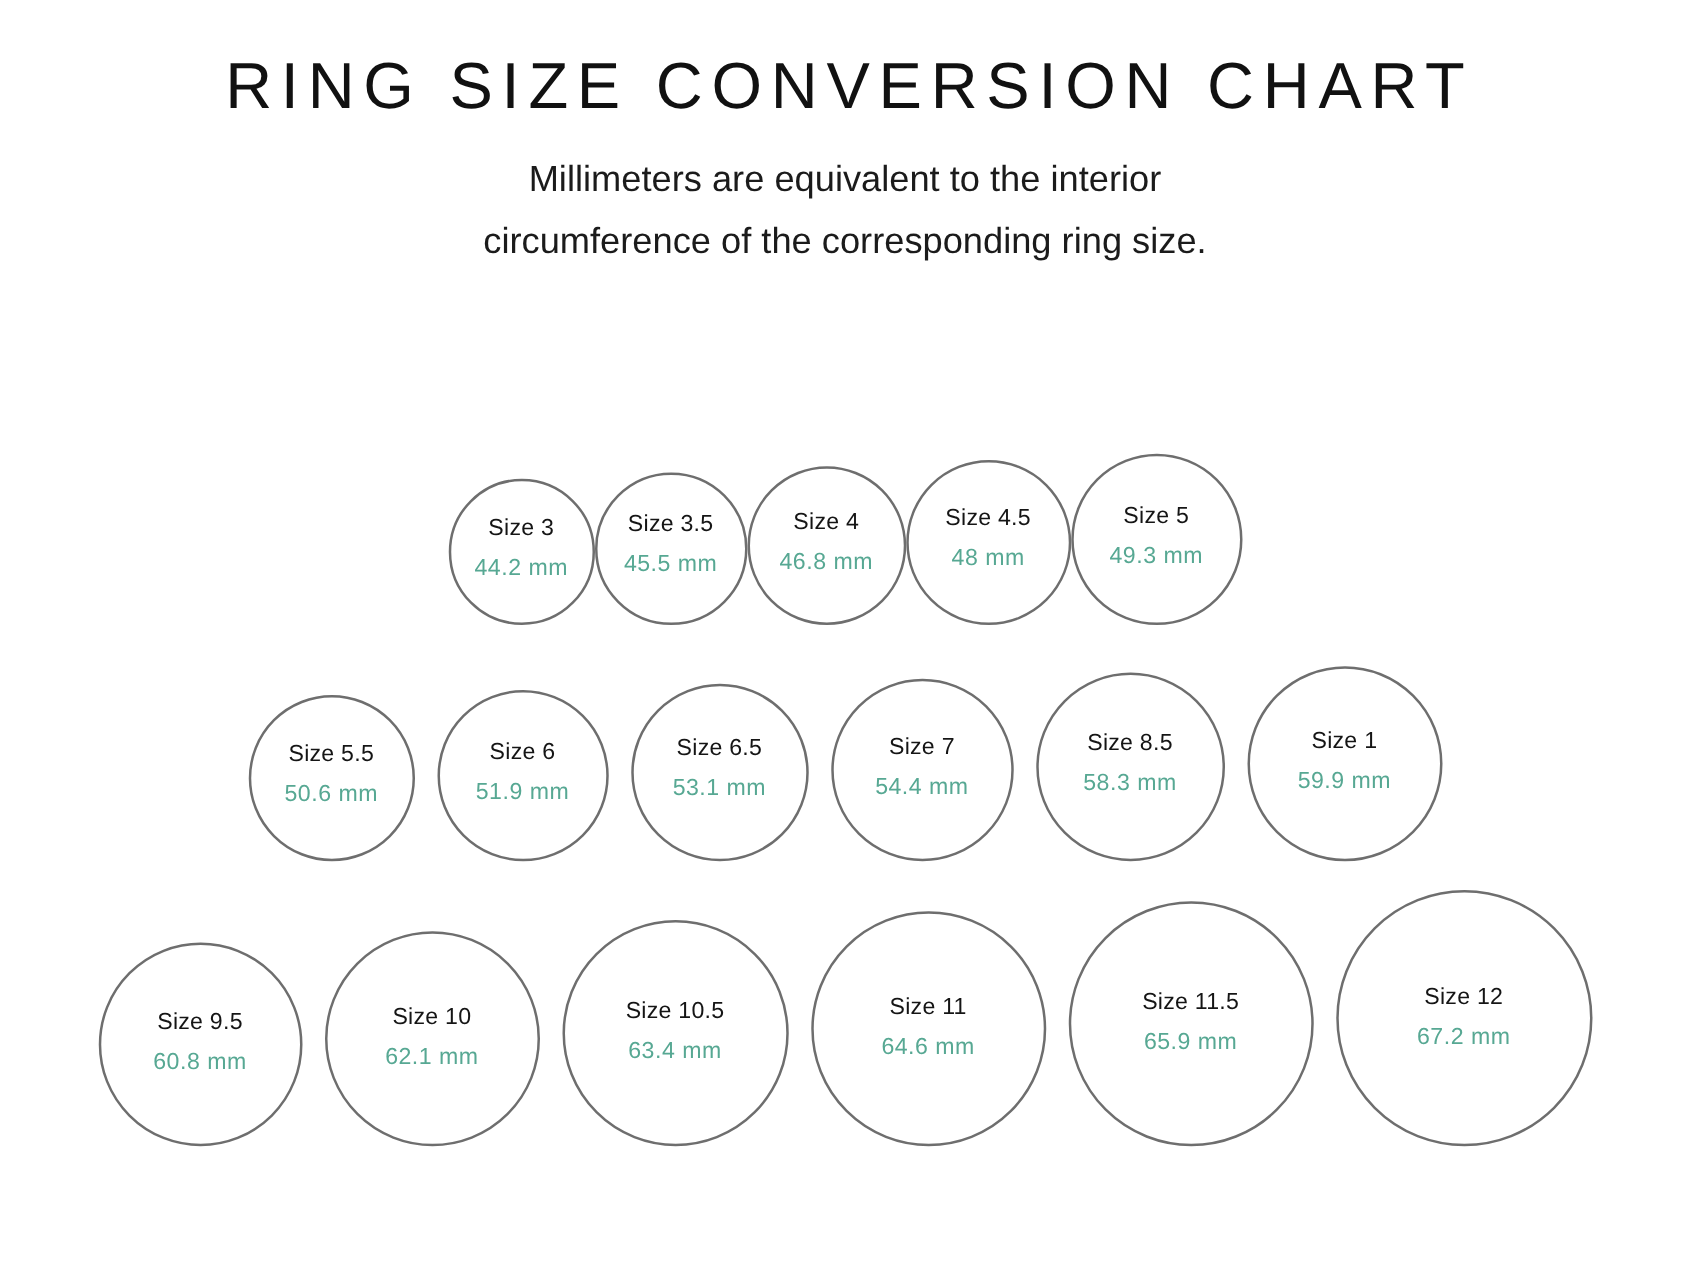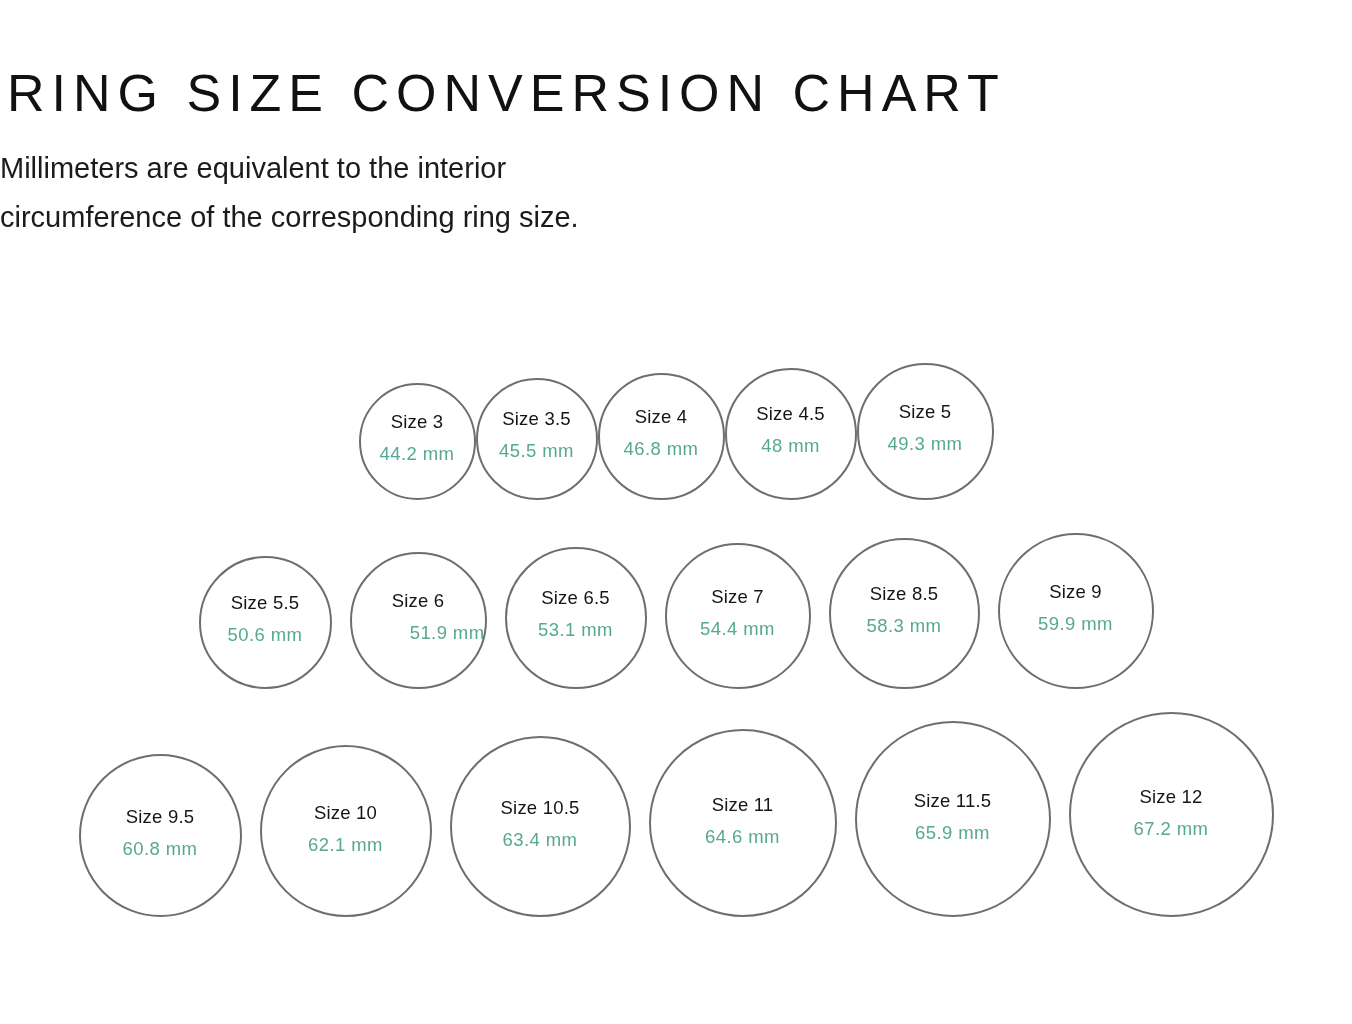--- a/index.html
+++ b/index.html
@@ -19,22 +19,22 @@
   #chart-root {
     width: 1352px;
     height: 1024px;
     position: relative;
     box-sizing: border-box;
   }
 
   
   .header {
     width: 100%;
-    text-align: left;
-    padding-top: 64px;
+    text-align: center;
+    padding-top: 40px;
     box-sizing: border-box;
   }
   .chart-title {
     font-family: "Liberation Sans", sans-serif;
     font-size: 52px;
     font-weight: 300;
     letter-spacing: 7.0px;
     color: #111111;
     line-height: 58px;
     margin: 0;
@@ -162,21 +162,21 @@
       <div class="size-row" id="row-2" style="gap: 18px;">
         <div class="size-circle" style="width: 133px; height: 133px; border-color: rgb(110, 110, 110);">
           <div class="circle-text" style="top: 36px;">
             <span class="size-label" style="color: rgb(21, 21, 21);">Size 5.5</span>
             <span class="mm-value" style="color: rgb(87, 168, 147);">50.6 mm</span>
           </div>
         </div>
         <div class="size-circle" style="width: 137px; height: 137px; border-color: rgb(110, 110, 110);">
           <div class="circle-text" style="top: 38px;">
             <span class="size-label" style="color: rgb(21, 21, 21);">Size 6</span>
-            <span class="mm-value" style="color: rgb(87, 168, 147); text-align: right;">51.9 mm</span>
+            <span class="mm-value" style="color: rgb(87, 168, 147);">51.9 mm</span>
           </div>
         </div>
         <div class="size-circle" style="width: 142px; height: 142px; border-color: rgb(110, 110, 110);">
           <div class="circle-text" style="top: 40px;">
             <span class="size-label" style="color: rgb(21, 21, 21);">Size 6.5</span>
             <span class="mm-value" style="color: rgb(87, 168, 147);">53.1 mm</span>
           </div>
         </div>
         <div class="size-circle" style="width: 146px; height: 146px; border-color: rgb(110, 110, 110);">
           <div class="circle-text" style="top: 43px;">
@@ -185,21 +185,21 @@
           </div>
         </div>
         <div class="size-circle" style="width: 151px; height: 151px; border-color: rgb(110, 110, 110);">
           <div class="circle-text" style="top: 45px;">
             <span class="size-label" style="color: rgb(21, 21, 21);">Size 8.5</span>
             <span class="mm-value" style="color: rgb(87, 168, 147);">58.3 mm</span>
           </div>
         </div>
         <div class="size-circle" style="width: 156px; height: 156px; border-color: rgb(110, 110, 110);">
           <div class="circle-text" style="top: 48px;">
-            <span class="size-label" style="color: rgb(21, 21, 21);">Size 9</span>
+            <span class="size-label" style="color: rgb(21, 21, 21);">Size 1</span>
             <span class="mm-value" style="color: rgb(87, 168, 147);">59.9 mm</span>
           </div>
         </div>
       </div>
       <div class="size-row" id="row-3" style="gap: 18px;">
         <div class="size-circle" style="width: 163px; height: 163px; border-color: rgb(110, 110, 110);">
           <div class="circle-text" style="top: 52px;">
             <span class="size-label" style="color: rgb(21, 21, 21);">Size 9.5</span>
             <span class="mm-value" style="color: rgb(87, 168, 147);">60.8 mm</span>
           </div>

